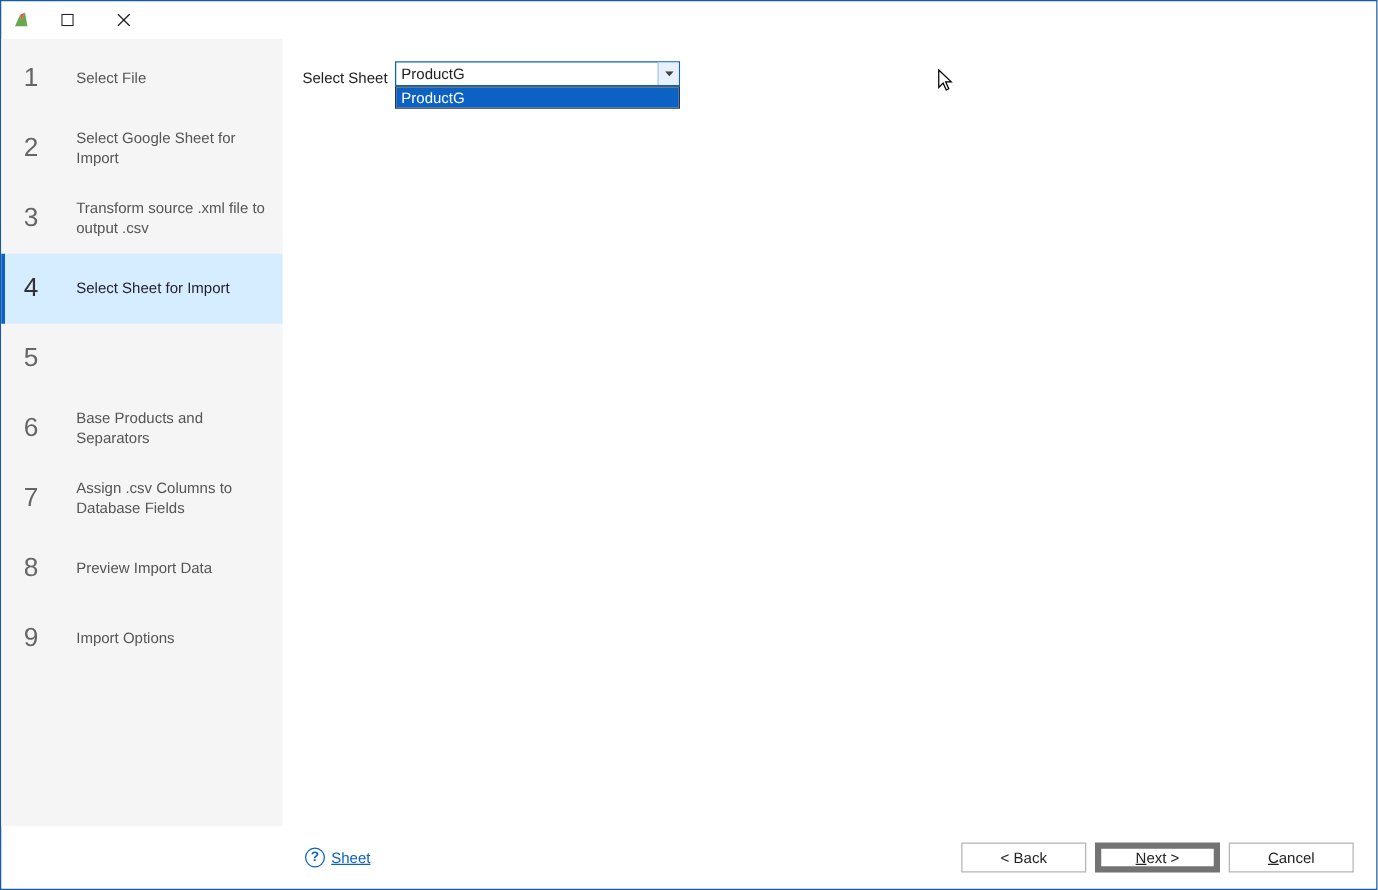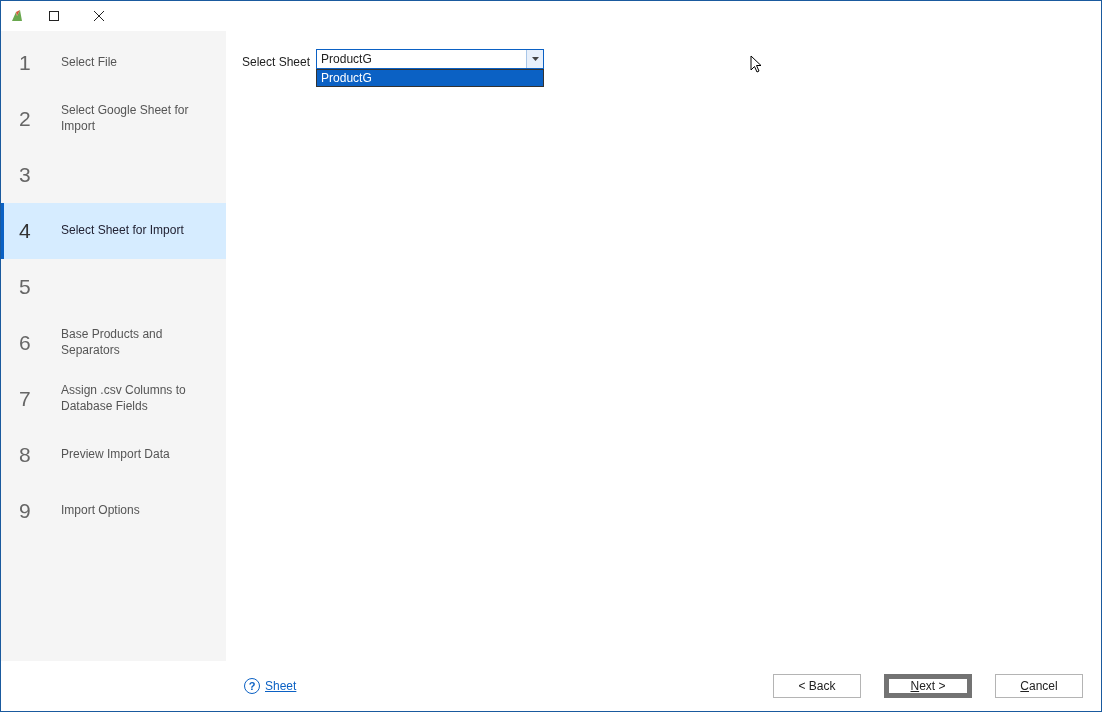--- a/index.html
+++ b/index.html
@@ -197,26 +197,26 @@
     }
     .help-text {
       color: #0b61c4;
       font-size: 12px;
       text-decoration: underline;
     }
     .footer .spacer {
       flex: 1;
     }
     .footer-btn {
-      width: 88px;
+      width: 100px;
       height: 24px;
       border: 1px solid #b4b4b4;
       background: #fff;
       font-size: 12px;
-      margin-left: 23px;
+      margin-left: 7px;
       display: flex;
       align-items: center;
       justify-content: center;
       color: #222;
     }
     .footer-btn.primary {
       border: 5px solid #737373;
     }
     .u { text-decoration: underline; }
   </style>
@@ -253,20 +253,21 @@
       <div class="step">
         <div class="step-num">1</div>
         <div class="step-label">Select File</div>
       </div>
       <div class="step">
         <div class="step-num">2</div>
         <div class="step-label">Select Google Sheet for Import</div>
       </div>
       <div class="step">
         <div class="step-num">3</div>
+        <div class="step-label">Transform source .xml file to output .csv</div>
       </div>
       <div class="step active">
         <div class="step-num">4</div>
         <div class="step-label">Select Sheet for Import</div>
       </div>
       <div class="step">
         <div class="step-num">5</div>
       </div>
       <div class="step">
         <div class="step-num">6</div>

